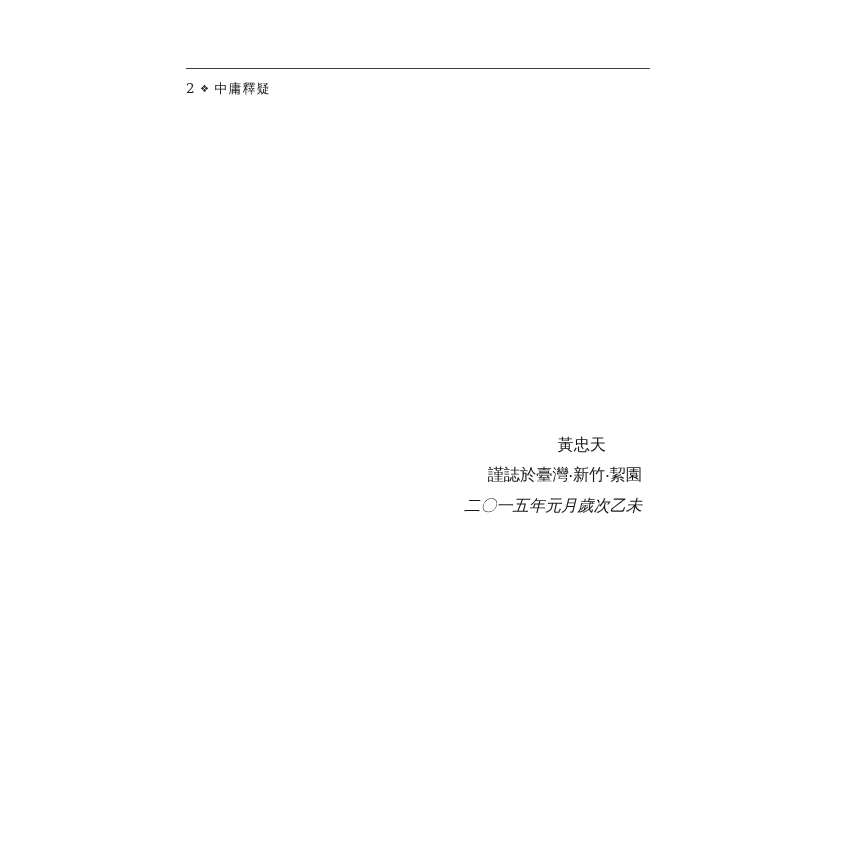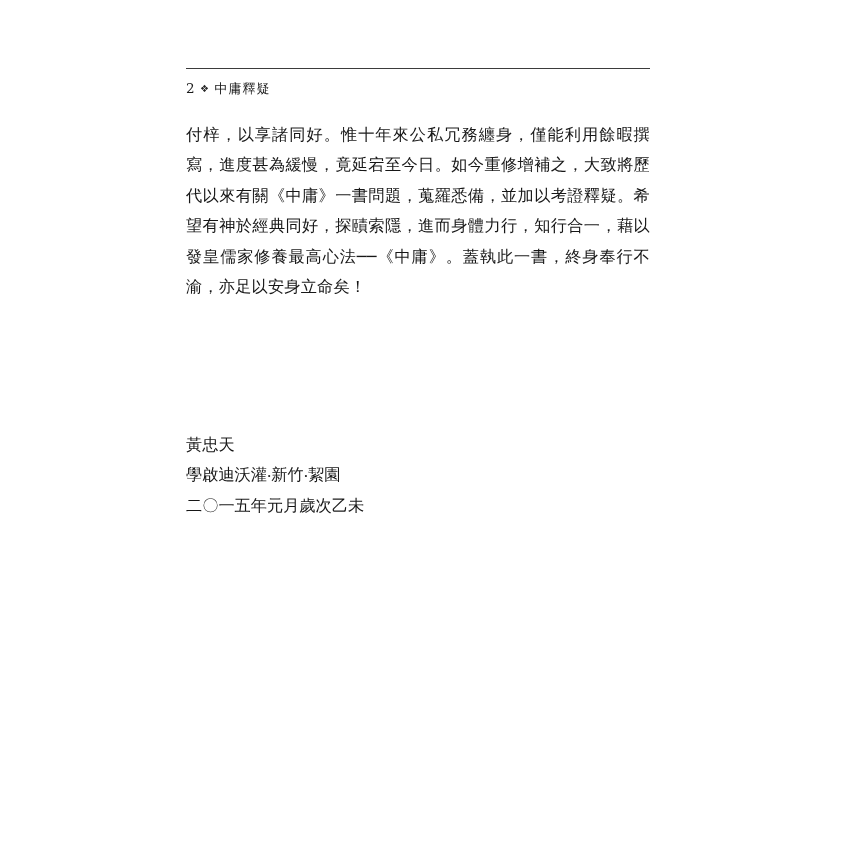--- a/index.html
+++ b/index.html
@@ -85,48 +85,49 @@
   .signature {
     position: absolute;
     left: 186px;
     top: 430px;
     width: 464px;
     font-size: 16.2px;
     line-height: 30.4px;
     color: #171717;
   }
   .signature .line {
+    text-align: right;
     white-space: nowrap;
   }
   .signature .name {
     padding-right: 44px;
   }
   .signature .place {
     padding-right: 8px;
   }
   .signature .date {
     padding-right: 8px;
+    font-style: italic;
   }
 </style>
 </head>
 <body>
 
 <div class="page">
 
   <div class="header">
     <span class="folio">2</span>
     <span class="flower">❖</span>
     <span class="title">中庸釋疑</span>
   </div>
 
   <div class="rule"></div>
 
   <div class="body-block">
-    <p>付梓，以享諸同好。惟十年來公私冗務纏身，僅能利用餘暇撰寫，進度甚為緩慢，竟延宕至今日。如今重修增補之，大致將歷代以來有關《中庸》一書問題，蒐羅悉備，並加以考證釋疑。希望有神於經典同好，探賾索隱，進而身體力行，知行合一，藉以發皇儒家修養最高心法──《中庸》。蓋執此一書，終身奉行不渝，亦足以安身立命矣！</p>
   </div>
 
   <div class="signature">
     <div class="line name">黃忠天</div>
-    <div class="line place">學啟迪沃灌‧新竹‧絜園</div>
+    <div class="line place">謹誌於臺灣‧新竹‧絜園</div>
     <div class="line date">二〇一五年元月歲次乙未</div>
   </div>
 
 </div>
 
 </body></html>

